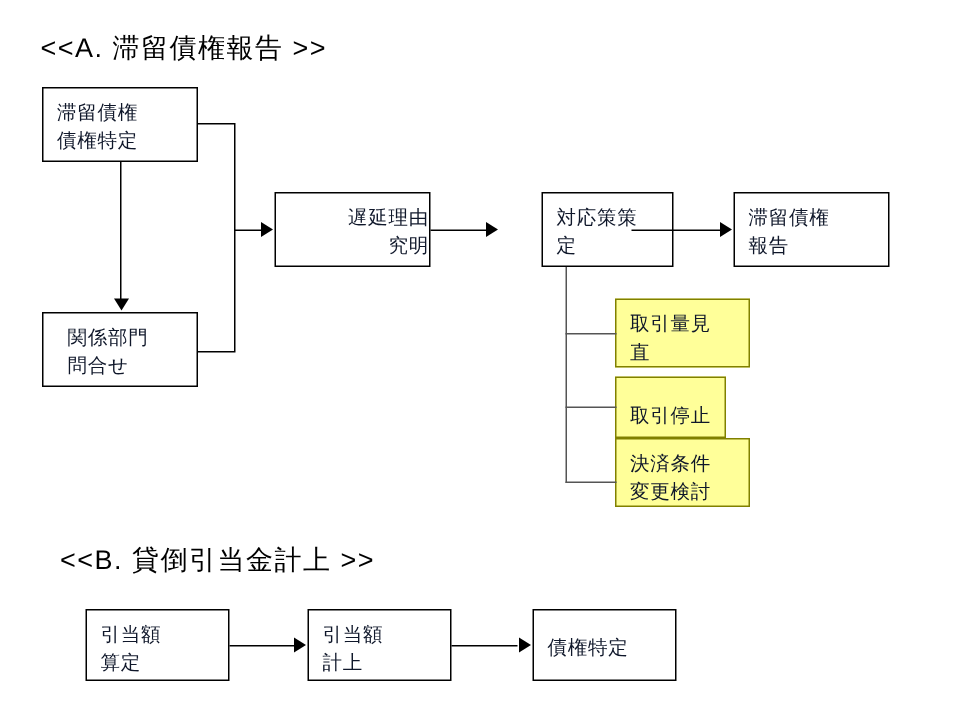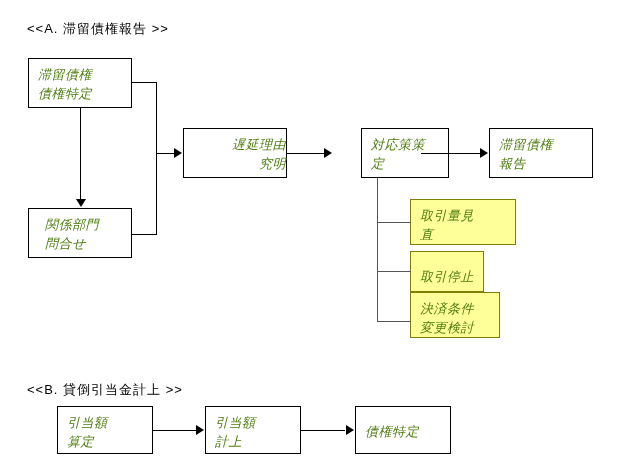--- a/index.html
+++ b/index.html
@@ -11,37 +11,36 @@
   #canvas {
     position: relative;
     width: 641px;
     height: 469px;
     background: #ffffff;
     font-family: "Liberation Sans", "DejaVu Sans", sans-serif;
     overflow: hidden;
   }
   .section-heading {
     position: absolute;
-    font-size: 13px;
+    font-size: 18px;
     color: #000000;
     letter-spacing: 1px;
     white-space: nowrap;
   }
   .node {
     position: absolute;
     box-sizing: border-box;
     border: 1px solid #000000;
     background: #ffffff;
-    color: #4d7c0f;
+    color: #0f172a;
     font-size: 13px;
     line-height: 19px;
     padding: 6px 0 0 9px;
     white-space: pre-line;
     letter-spacing: 0.5px;
-    font-style: italic;
   }
   .node.action {
     background: #ffff99;
     border: 1px solid #808000;
   }
   .node.single {
     padding-top: 15px;
   }
   .conn {
     position: absolute;
@@ -80,21 +79,21 @@
 
   <div class="node" style="left:183px; top:128px; width:104px; height:50px;text-align:right;">遅延理由
 究明</div>
 
   <div class="node" style="left:333px; top:128px; width:88px; height:50px;margin-left:28px;">対応策策
 定</div>
 
   <div class="node" style="left:489px; top:128px; width:104px; height:50px;">滞留債権
 報告</div>
 
-  <div class="node action" style="left:410px; top:199px; width:106px; height:46px;">取引量見
+  <div class="node action" style="left:410px; top:199px; width:90px; height:46px;">取引量見
 直</div>
 
   <div class="node action single" style="left:410px; top:251px; width:74px; height:41px;">取引停止</div>
 
   <div class="node action" style="left:410px; top:292px; width:90px; height:46px;">決済条件
 変更検討</div>
 
   <div class="conn v" style="left:80px; top:108px; height:92px;"></div>
   <div class="arrow-d" style="left:76px; top:199px;"></div>
 
@@ -111,21 +110,21 @@
   <div class="arrow-r" style="left:324px; top:148px;"></div>
 
   <div class="conn h" style="left:421px; top:153px; width:60px;"></div>
   <div class="arrow-r" style="left:480px; top:148px;"></div>
 
   <div class="conn v gray" style="left:377px; top:178px; height:144px;"></div>
   <div class="conn h gray" style="left:377px; top:222px; width:34px;"></div>
   <div class="conn h gray" style="left:377px; top:271px; width:34px;"></div>
   <div class="conn h gray" style="left:377px; top:321px; width:34px;"></div>
 
-  <div class="section-heading" style="left:27px; top:361px;margin-top:20px;">&lt;&lt;B.  貸倒引当金計上 &gt;&gt;</div>
+  <div class="section-heading" style="left:40px; top:361px;">&lt;&lt;B.  貸倒引当金計上 &gt;&gt;</div>
 
   <div class="node" style="left:57px; top:406px; width:96px; height:48px;">引当額
 算定</div>
 
   <div class="node" style="left:205px; top:406px; width:96px; height:48px;">引当額
 計上</div>
 
   <div class="node single" style="left:355px; top:406px; width:96px; height:48px;">債権特定</div>
 
   <div class="conn h" style="left:153px; top:430px; width:44px;"></div>

